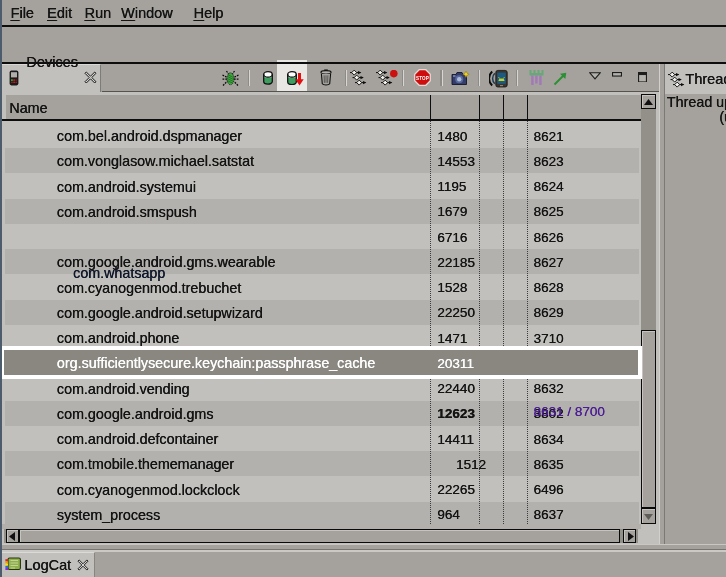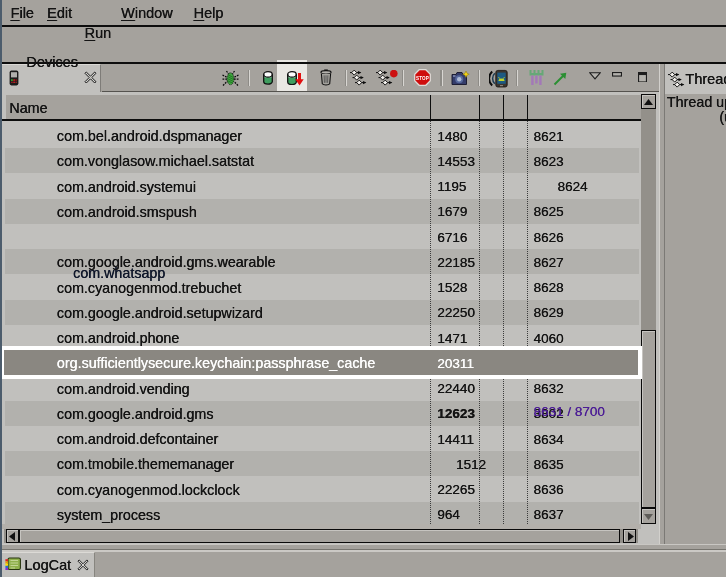--- a/index.html
+++ b/index.html
@@ -1,15 +1,15 @@
 <!DOCTYPE html>
 <html><head><meta charset="utf-8"><style>html,body{margin:0;padding:0;}body{width:726px;height:577px;position:relative;overflow:hidden;background:#a5a29d;font-family:"Liberation Sans",sans-serif;}.abs{position:absolute;}.t{position:absolute;font-size:14.3px;color:#141414;white-space:nowrap;line-height:16px;text-shadow:0.3px 0 0;}.m{position:absolute;font-size:14.5px;color:#141414;white-space:nowrap;line-height:16px;text-shadow:0.3px 0 0;}.d{position:absolute;font-size:13.5px;color:#141414;white-space:nowrap;line-height:16px;text-shadow:0.3px 0 0;}</style></head><body>
 <div class="m" style="left:10.5px;top:4.5px;"><span style="text-decoration:underline;text-underline-offset:2px;">F</span>ile</div>
 <div class="m" style="left:47px;top:4.5px;"><span style="text-decoration:underline;text-underline-offset:2px;">E</span>dit</div>
-<div class="m" style="left:84.5px;top:4.5px;margin-top:20px;"><span style="text-decoration:underline;text-underline-offset:2px;">R</span>un</div>
+<div class="m" style="left:84.5px;top:4.5px;"><span style="text-decoration:underline;text-underline-offset:2px;">R</span>un</div>
 <div class="m" style="left:121px;top:4.5px;"><span style="text-decoration:underline;text-underline-offset:2px;">W</span>indow</div>
 <div class="m" style="left:193.5px;top:4.5px;"><span style="text-decoration:underline;text-underline-offset:2px;">H</span>elp</div>
 <div class="abs" style="left:0;top:25px;width:726px;height:1.6px;background:#0d0d0d;"></div>
 <div class="abs" style="left:277px;top:59.8px;width:30px;height:31px;background:#e9e7e3;"></div>
 <div class="abs" style="left:0;top:62.4px;width:726px;height:2.1px;background:#0d0d0d;"></div>
 <div class="abs" style="left:1.2px;top:63.6px;width:100px;height:28px;background:#c1c0bd;border-top:1px solid #d9d8d5;border-left:1px solid #d9d8d5;border-right:1px solid #7e7c78;box-sizing:border-box;"></div>
 <div class="abs" style="left:101.5px;top:90.8px;width:557.5px;height:1.6px;background:#55534f;"></div>
 <svg class="abs" style="left:9px;top:70px;" width="10" height="16" viewBox="0 0 10 16">
     <rect x="0.6" y="0.6" width="8.8" height="14.8" rx="1.8" fill="#1b1b1b"></rect>
     <rect x="2" y="2.2" width="6" height="5.2" fill="#b0afac"></rect>
@@ -152,42 +152,42 @@
 <div class="abs" style="left:1.5px;top:119.2px;width:639px;height:1.6px;background:#0d0d0d;"></div>
 <div class="t" style="left:56.8px;top:128.0px;color:#141414;z-index:2;">com.bel.android.dspmanager</div>
 <div class="d" style="left:437.3px;top:128.5px;color:#141414;z-index:2;">1480</div>
 <div class="d" style="left:533.5px;top:128.5px;color:#141414;z-index:2;">8621</div>
 <div class="abs" style="left:4.5px;top:148.1px;width:634px;height:25.2px;background:#b2b1ad;"></div>
 <div class="t" style="left:56.8px;top:153.2px;color:#141414;z-index:2;">com.vonglasow.michael.satstat</div>
 <div class="d" style="left:437.3px;top:153.8px;color:#141414;z-index:2;">14553</div>
 <div class="d" style="left:533.5px;top:153.8px;color:#141414;z-index:2;">8623</div>
 <div class="t" style="left:56.8px;top:178.5px;color:#141414;z-index:2;">com.android.systemui</div>
 <div class="d" style="left:437.3px;top:179.0px;color:#141414;z-index:2;">1195</div>
-<div class="d" style="left:533.5px;top:179.0px;color:#141414;z-index:2;margin-left:24px;">8624</div>
+<div class="d" style="left:533.5px;top:179.0px;color:#141414;z-index:2;">8624</div>
 <div class="abs" style="left:4.5px;top:198.6px;width:634px;height:25.2px;background:#b2b1ad;"></div>
 <div class="t" style="left:56.8px;top:203.8px;color:#141414;z-index:2;">com.android.smspush</div>
 <div class="d" style="left:437.3px;top:204.2px;color:#141414;z-index:2;">1679</div>
 <div class="d" style="left:533.5px;top:204.2px;color:#141414;z-index:2;">8625</div>
 <div class="t" style="left:73px;top:229.0px;color:#0f172a;z-index:2;margin-top:36px;">com.whatsapp</div>
 <div class="d" style="left:437.3px;top:229.5px;color:#141414;z-index:2;">6716</div>
 <div class="d" style="left:533.5px;top:229.5px;color:#141414;z-index:2;">8626</div>
 <div class="abs" style="left:4.5px;top:249.1px;width:634px;height:25.3px;background:#b2b1ad;"></div>
 <div class="t" style="left:56.8px;top:254.2px;color:#141414;z-index:2;">com.google.android.gms.wearable</div>
 <div class="d" style="left:437.3px;top:254.8px;color:#141414;z-index:2;">22185</div>
 <div class="d" style="left:533.5px;top:254.8px;color:#141414;z-index:2;">8627</div>
 <div class="t" style="left:56.8px;top:279.5px;color:#141414;z-index:2;">com.cyanogenmod.trebuchet</div>
 <div class="d" style="left:437.3px;top:280.0px;color:#141414;z-index:2;">1528</div>
 <div class="d" style="left:533.5px;top:280.0px;color:#141414;z-index:2;">8628</div>
 <div class="abs" style="left:4.5px;top:299.6px;width:634px;height:25.2px;background:#b2b1ad;"></div>
 <div class="t" style="left:56.8px;top:304.8px;color:#141414;z-index:2;">com.google.android.setupwizard</div>
 <div class="d" style="left:437.3px;top:305.2px;color:#141414;z-index:2;">22250</div>
 <div class="d" style="left:533.5px;top:305.2px;color:#141414;z-index:2;">8629</div>
 <div class="t" style="left:56.8px;top:330.0px;color:#141414;z-index:2;">com.android.phone</div>
 <div class="d" style="left:437.3px;top:330.5px;color:#141414;z-index:2;">1471</div>
-<div class="d" style="left:533.5px;top:330.5px;color:#141414;z-index:2;">4060</div>
+<div class="d" style="left:533.5px;top:330.5px;color:#141414;z-index:2;">3710</div>
 <div class="abs" style="left:1.3px;top:346.2px;width:640.7px;height:32.9px;background:#fff;z-index:3;"></div>
 <div class="abs" style="left:3.6px;top:350.1px;width:634.8px;height:25.2px;background:#8a8781;z-index:3;"></div>
 <div class="t" style="left:56.8px;top:355.2px;color:#fdfdfd;z-index:4;">org.sufficientlysecure.keychain:passphrase_cache</div>
 <div class="d" style="left:437.3px;top:355.8px;color:#fdfdfd;z-index:4;">20311</div>
 <div class="d" style="left:533.5px;top:355.8px;color:#4c1d95;z-index:4;margin-top:48px;">8631 / 8700</div>
 <div class="t" style="left:56.8px;top:380.5px;color:#141414;z-index:2;">com.android.vending</div>
 <div class="d" style="left:437.3px;top:381.0px;color:#141414;z-index:2;">22440</div>
 <div class="d" style="left:533.5px;top:381.0px;color:#141414;z-index:2;">8632</div>
 <div class="abs" style="left:4.5px;top:400.6px;width:634px;height:25.2px;background:#b2b1ad;"></div>
 <div class="t" style="left:56.8px;top:405.8px;color:#141414;z-index:2;">com.google.android.gms</div>
@@ -195,21 +195,21 @@
 <div class="d" style="left:533.5px;top:406.2px;color:#141414;z-index:2;">3802</div>
 <div class="t" style="left:56.8px;top:431.0px;color:#141414;z-index:2;">com.android.defcontainer</div>
 <div class="d" style="left:437.3px;top:431.5px;color:#141414;z-index:2;">14411</div>
 <div class="d" style="left:533.5px;top:431.5px;color:#141414;z-index:2;">8634</div>
 <div class="abs" style="left:4.5px;top:451.1px;width:634px;height:25.2px;background:#b2b1ad;"></div>
 <div class="t" style="left:56.8px;top:456.2px;color:#141414;z-index:2;">com.tmobile.thememanager</div>
 <div class="d" style="left:456px;top:456.8px;color:#141414;z-index:2;">1512</div>
 <div class="d" style="left:533.5px;top:456.8px;color:#141414;z-index:2;">8635</div>
 <div class="t" style="left:56.8px;top:481.5px;color:#141414;z-index:2;">com.cyanogenmod.lockclock</div>
 <div class="d" style="left:437.3px;top:482.0px;color:#141414;z-index:2;">22265</div>
-<div class="d" style="left:533.5px;top:482.0px;color:#141414;z-index:2;">8636</div>
+<div class="d" style="left:533.5px;top:482.0px;color:#141414;z-index:2;">6496</div>
 <div class="abs" style="left:4.5px;top:501.6px;width:634px;height:22.4px;background:#b2b1ad;"></div>
 <div class="t" style="left:56.8px;top:506.8px;color:#141414;z-index:2;">system_process</div>
 <div class="d" style="left:437.3px;top:507.2px;color:#141414;z-index:2;">964</div>
 <div class="d" style="left:533.5px;top:507.2px;color:#141414;z-index:2;">8637</div>
 <div class="abs" style="left:430px;top:120.8px;width:0;height:403.2px;border-left:1.3px dotted #3c3c3c;z-index:2;"></div>
 <div class="abs" style="left:479px;top:120.8px;width:0;height:403.2px;border-left:1.3px dotted #3c3c3c;z-index:2;"></div>
 <div class="abs" style="left:503px;top:120.8px;width:0;height:403.2px;border-left:1.3px dotted #3c3c3c;z-index:2;"></div>
 <div class="abs" style="left:527px;top:120.8px;width:0;height:403.2px;border-left:1.3px dotted #3c3c3c;z-index:2;"></div>
 <div class="abs" style="left:1.5px;top:524.2px;width:639px;height:5.1px;background:#b3b0ab;"></div>
 <div class="abs" style="left:641px;top:108px;width:15px;height:416px;background:#93908a;"></div>

